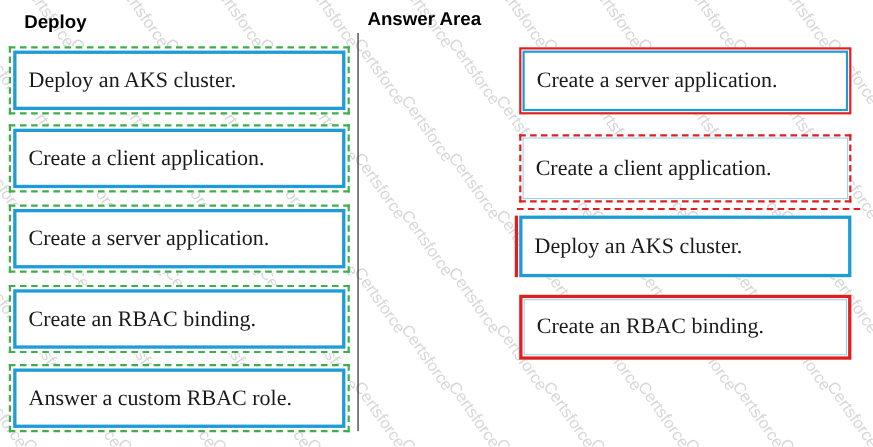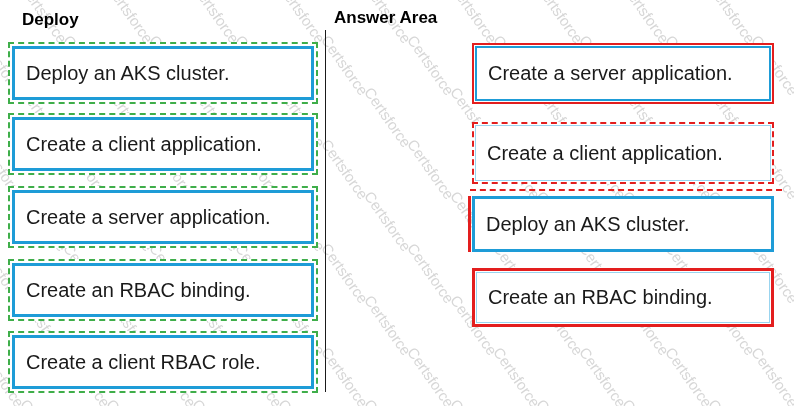--- a/index.html
+++ b/index.html
@@ -25,21 +25,21 @@
   .title{
     position:absolute;z-index:2;font-weight:bold;font-size:17px;color:#000;
   }
   #actions-title{left:22px;top:10px;}
   #answer-title{left:334px;top:8px;}
   .divider{
     position:absolute;left:325px;top:30px;width:1px;height:362px;
     background:#1a1a1a;z-index:1;
   }
   .card{position:absolute;z-index:2;box-sizing:border-box;background:#fff;}
-  .card *{box-sizing:border-box;}
+  .card *{box-sizing:border-box;font-family:Liberation Serif, serif;}
   .label{
     font-size:20px;color:var(--text);white-space:nowrap;
   }
   
   .action-card{
     left:8px;width:310px;height:62px;
     border:2px dashed var(--green);padding:2px;
   }
   .action-card .inner{
     width:100%;height:100%;border:3px solid var(--blue);background:#fff;
@@ -194,21 +194,21 @@
     <span class="label">Create a server application.</span>
   </div>
 </div>
 <div class="card action-card" id="action-3">
   <div class="inner">
     <span class="label">Create an RBAC binding.</span>
   </div>
 </div>
 <div class="card action-card" id="action-4">
   <div class="inner">
-    <span class="label">Create a client RBAC role.</span>
+    <span class="label">Answer a custom RBAC role.</span>
   </div>
 </div>
 
 <div class="card answer-card" id="answer-0">
   <div class="inner">
     <span class="label">Create a server application.</span>
   </div>
 </div>
 <div class="card answer-card" id="answer-1">
   <div class="inner">

